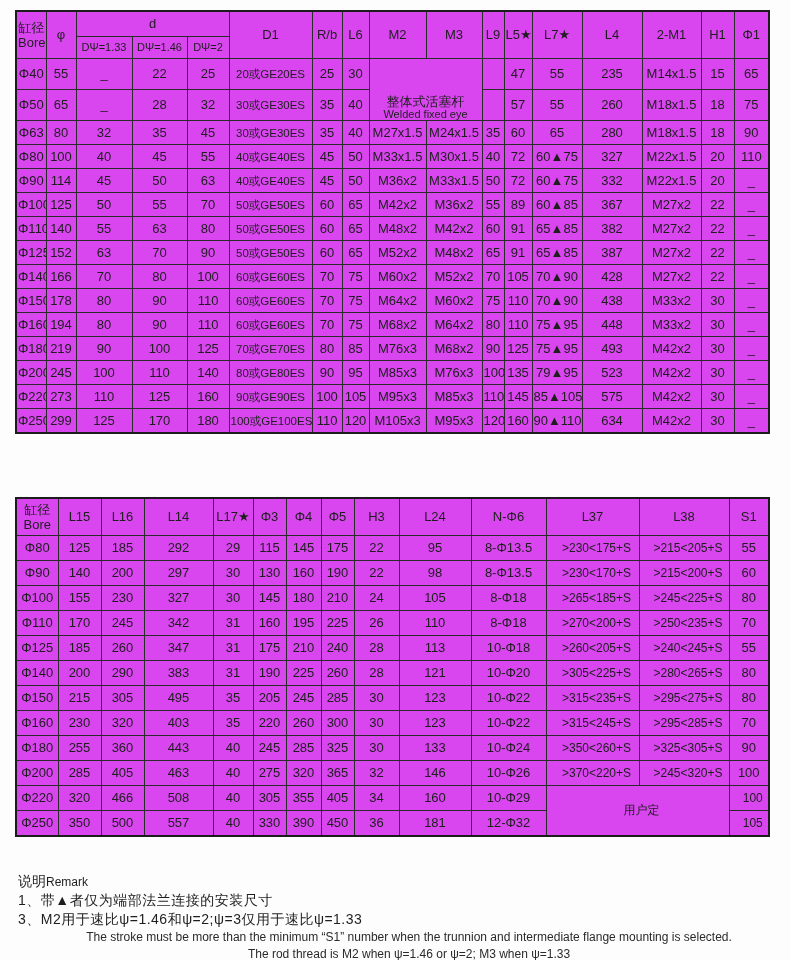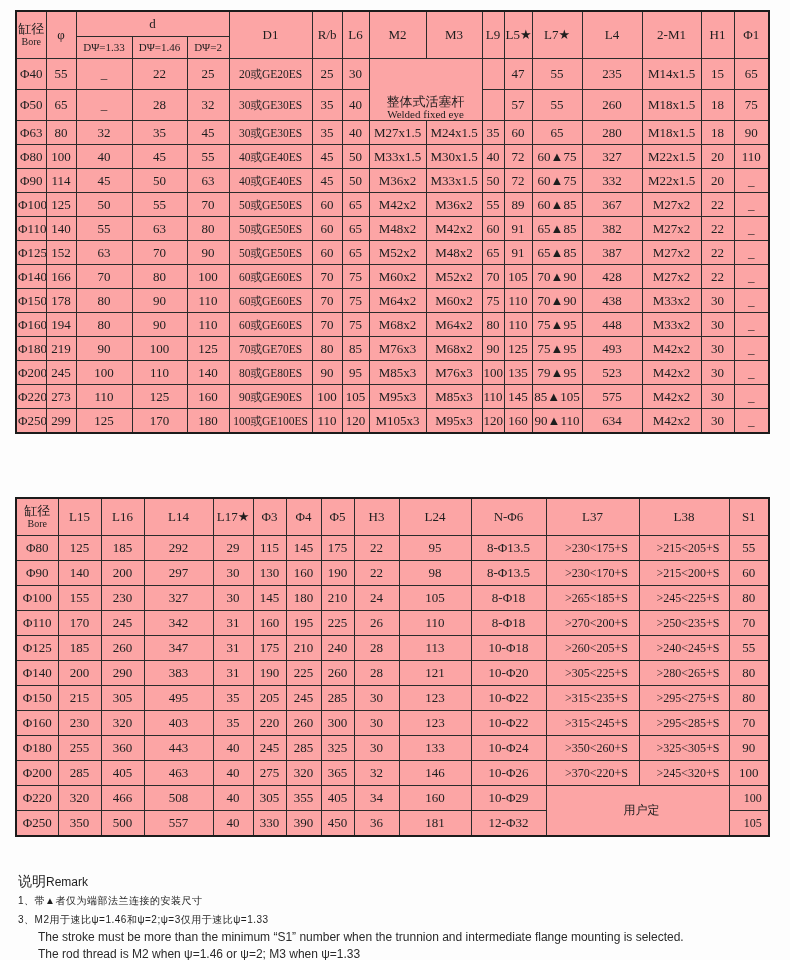--- a/index.html
+++ b/index.html
@@ -3,49 +3,49 @@
 <meta charset="utf-8">
 <style>
   html,body{margin:0;padding:0;}
   body{
     width:790px;height:960px;background:#fdfdfd;
     font-family:"Liberation Sans", sans-serif;color:#1e1e1e;
     -webkit-font-smoothing:antialiased;
   }
   .page{position:relative;width:790px;height:960px;overflow:hidden;}
 
-  table{border-collapse:collapse;table-layout:fixed;background:#fca5a5;font-family:Liberation Serif, serif;}
+  table{border-collapse:collapse;table-layout:fixed;background:#d946ef;}
   th,td{
     border:1px solid #2b2b2b;text-align:center;vertical-align:middle;
     padding:0 1px;white-space:nowrap;overflow:hidden;
     font-size:13px;font-weight:400;line-height:1.05;
   }
   #t1{position:absolute;left:15px;top:10px;width:755px;border:2px solid #1c1c1c;}
   #t2{position:absolute;left:15px;top:497px;width:753px;border:2px solid #1c1c1c;}
 
   #t1 thead tr.r1 th{height:24px;}
   #t1 thead tr.r2 th{height:21px;font-size:11px;text-align:center;}
   #t1 tbody td{height:23px;}
   #t1 tbody td:nth-child(6){font-size:11.5px;}
 
   #t2 thead th{height:36px;}
   #t2 tbody td{height:24px;}
   #t2 tbody td:nth-child(12),#t2 tbody td:nth-child(13){font-size:12px;padding-left:9px;}
 
   .h-two .zh{font-size:13px;display:block;}
-  .h-two .en{font-size:10px;display:block;margin-top:1px;}
+  .h-two .en{font-size:13px;display:block;margin-top:1px;}
 
   td.merged .mz{font-size:13px;margin-top:36px;}
   td.merged .me{font-size:11px;}
 
   .notes{position:absolute;left:18px;top:873px;width:762px;}
   .note-title{font-size:14px;line-height:17px;}
   .note-title .en{font-size:12px;}
-  .note-item{font-size:10px;line-height:19px;letter-spacing:0.5px;}
-  .note-en{font-size:12px;line-height:17px;margin-left:20px;color:#2a2a2a;}
+  .note-item{font-size:14px;line-height:19px;letter-spacing:0.5px;}
+  .note-en{font-size:12px;line-height:17px;margin-left:20px;color:#2a2a2a;text-align:center;}
 </style>
 </head>
 <body>
 
 <div class="page">
 
   <table id="t1">
     <colgroup>
       <col style="width:30px">
         <col style="width:30px">

